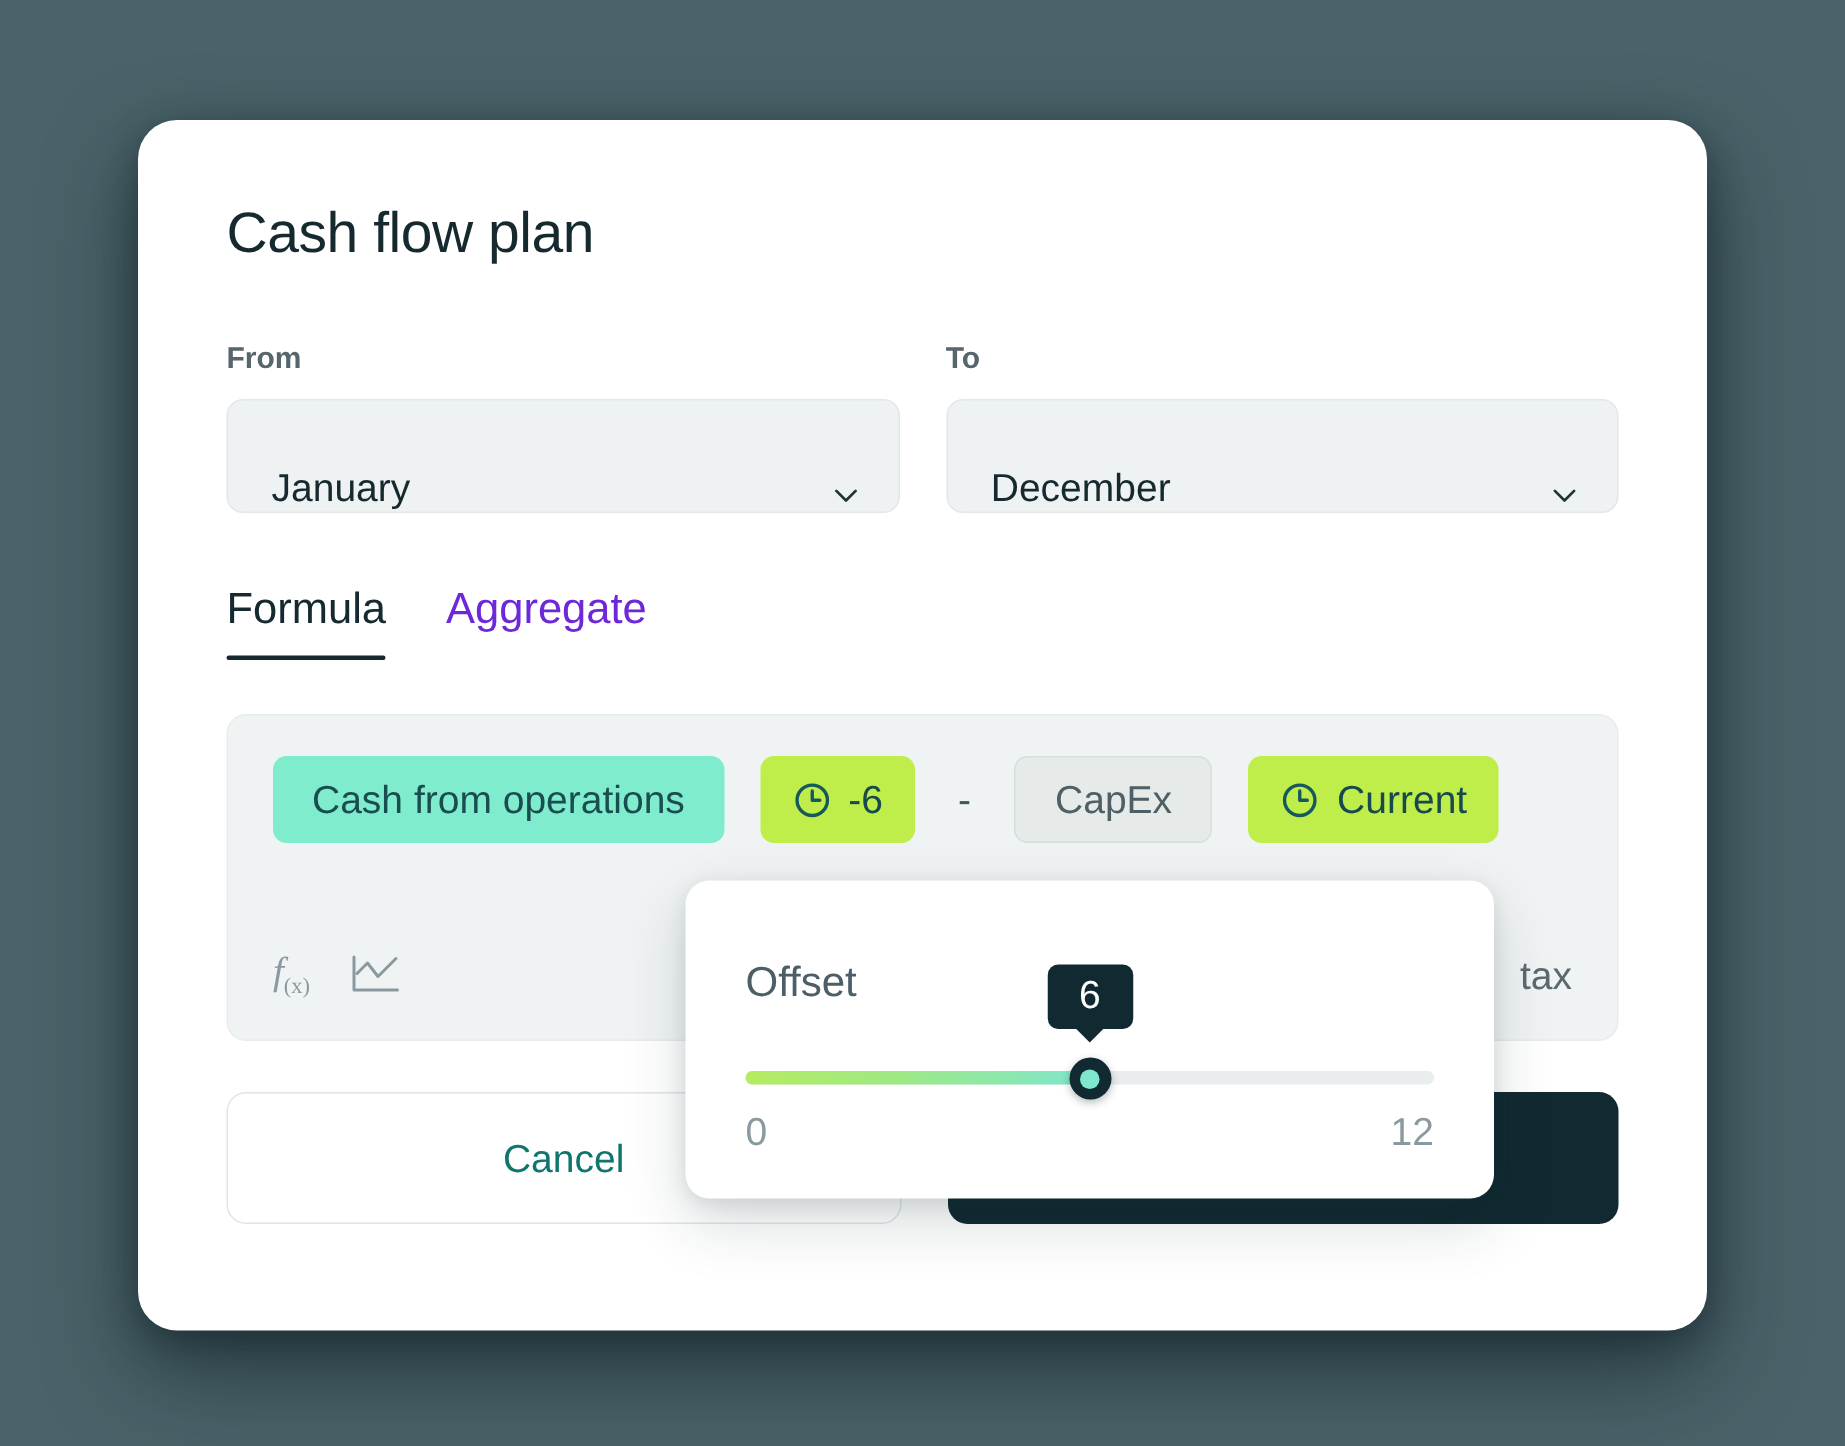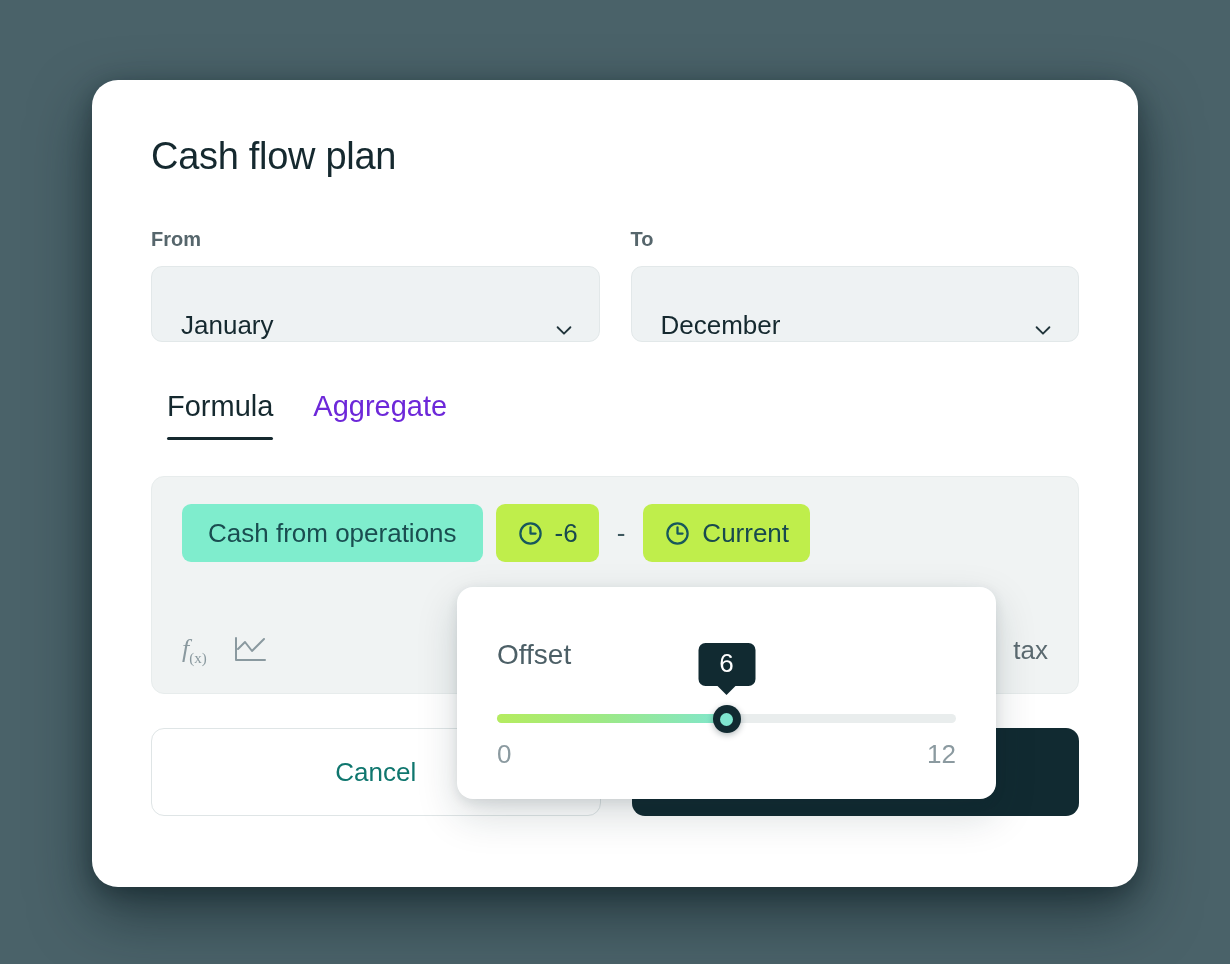--- a/index.html
+++ b/index.html
@@ -93,21 +93,21 @@
     display: flex;
     gap: 40px;
   }
   .tab {
     font-size: 29px;
     color: #6d28d9;
     padding-bottom: 17px;
     cursor: pointer;
     position: relative;
   }
-  .tab.active { color: #15292f; margin-left: 16px; }
+  .tab.active { color: #15292f; }
   .tab.active::after {
     content: "";
     position: absolute;
     left: 0; right: 0; bottom: 0;
     height: 3px;
     background: #15292f;
     border-radius: 2px;
   }
 
   
@@ -119,21 +119,21 @@
     height: 218px;
     background: #f0f3f3;
     border: 1px solid #e7ecec;
     border-radius: 13px;
     padding: 27px 30px;
   }
 
   .chip-row {
     display: flex;
     align-items: center;
-    gap: 13px;
+    gap: 24px;
   }
 
   .chip {
     height: 58px;
     border-radius: 9px;
     display: flex;
     align-items: center;
     gap: 11px;
     padding: 0 21px;
     font-size: 26px;
@@ -361,20 +361,23 @@
         <div class="chip lime">
           <svg class="clock" viewBox="0 0 24 24" fill="none" stroke="#17585c" stroke-width="2" stroke-linecap="round" stroke-linejoin="round">
             <circle cx="12" cy="12" r="9"></circle>
             <polyline points="12,6.5 12,12 16.5,12"></polyline>
           </svg>
           <span>-6</span>
         </div>
 
         <span class="op">-</span>
 
+        <div class="chip gray">
+          <span>CapEx</span>
+        </div>
 
         <div class="chip lime">
           <svg class="clock" viewBox="0 0 24 24" fill="none" stroke="#17585c" stroke-width="2" stroke-linecap="round" stroke-linejoin="round">
             <circle cx="12" cy="12" r="9"></circle>
             <polyline points="12,6.5 12,12 16.5,12"></polyline>
           </svg>
           <span>Current</span>
         </div>
 
       </div>

